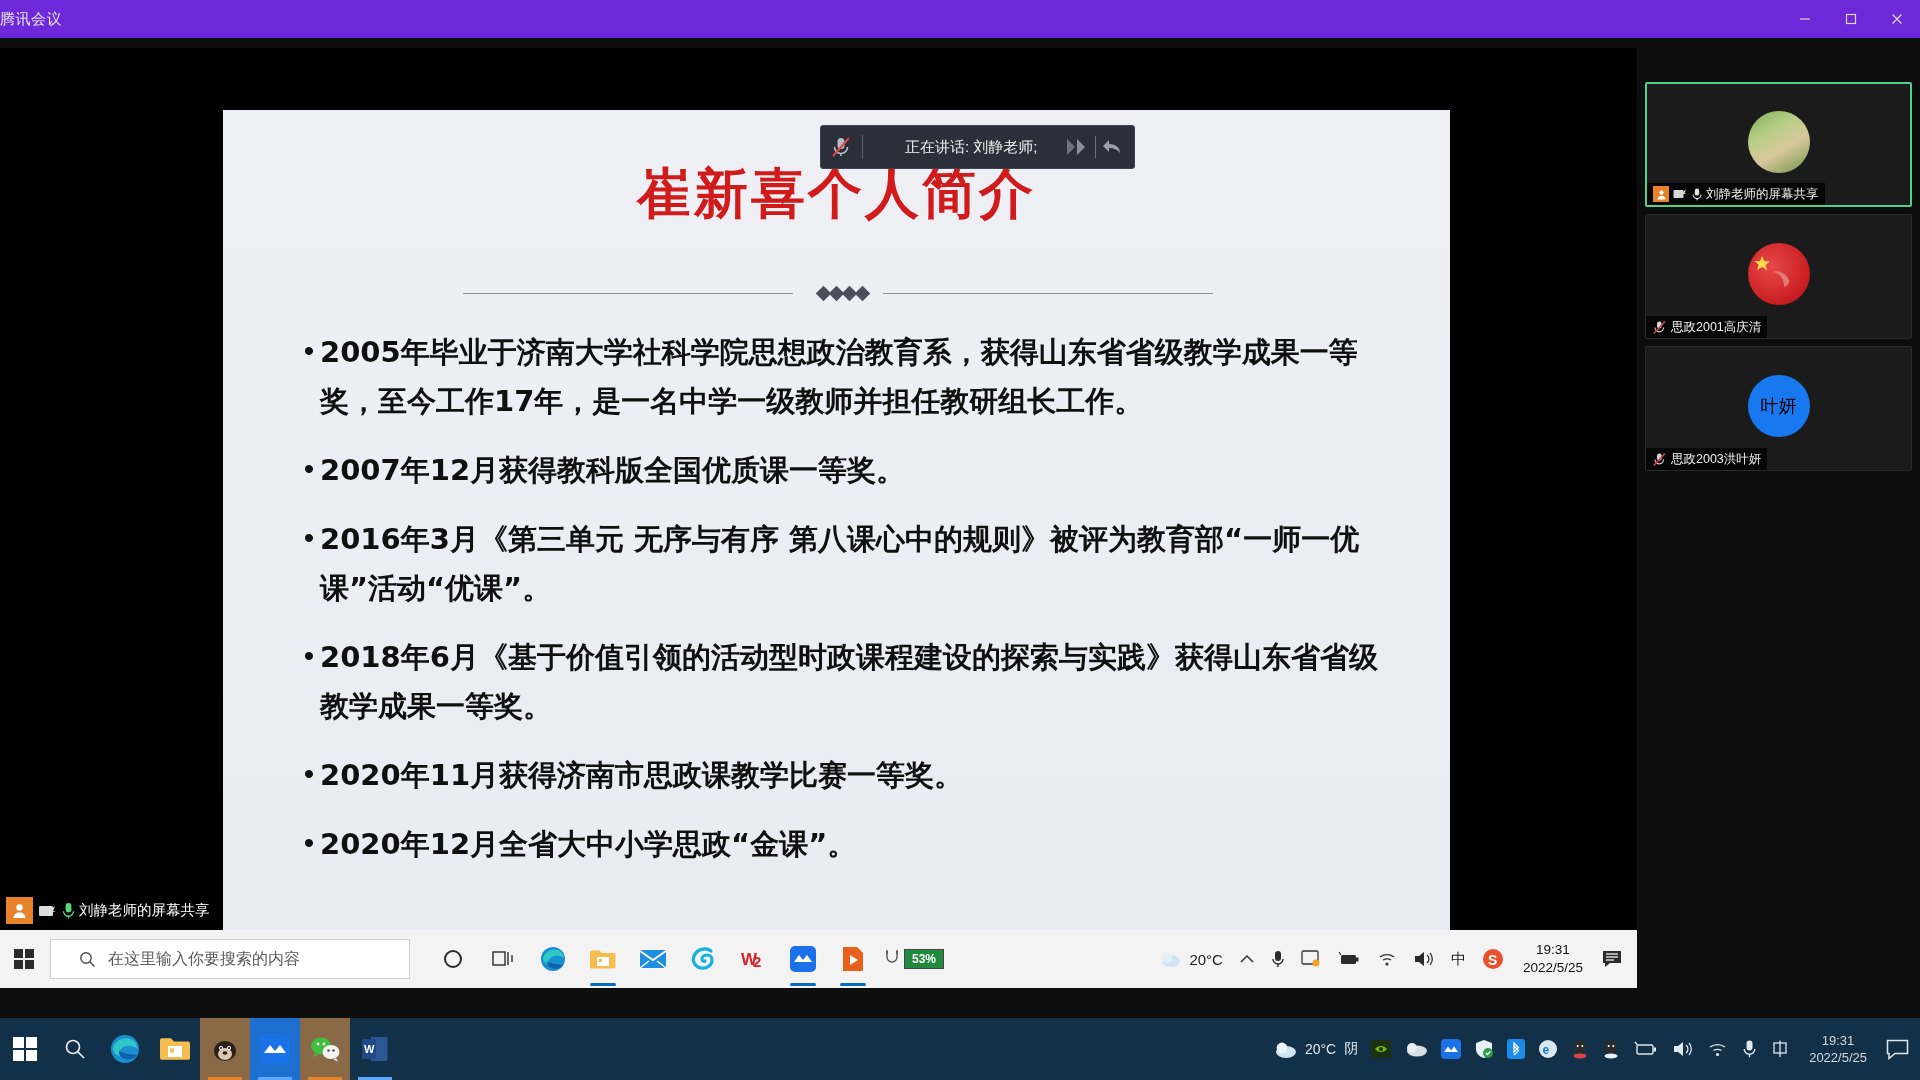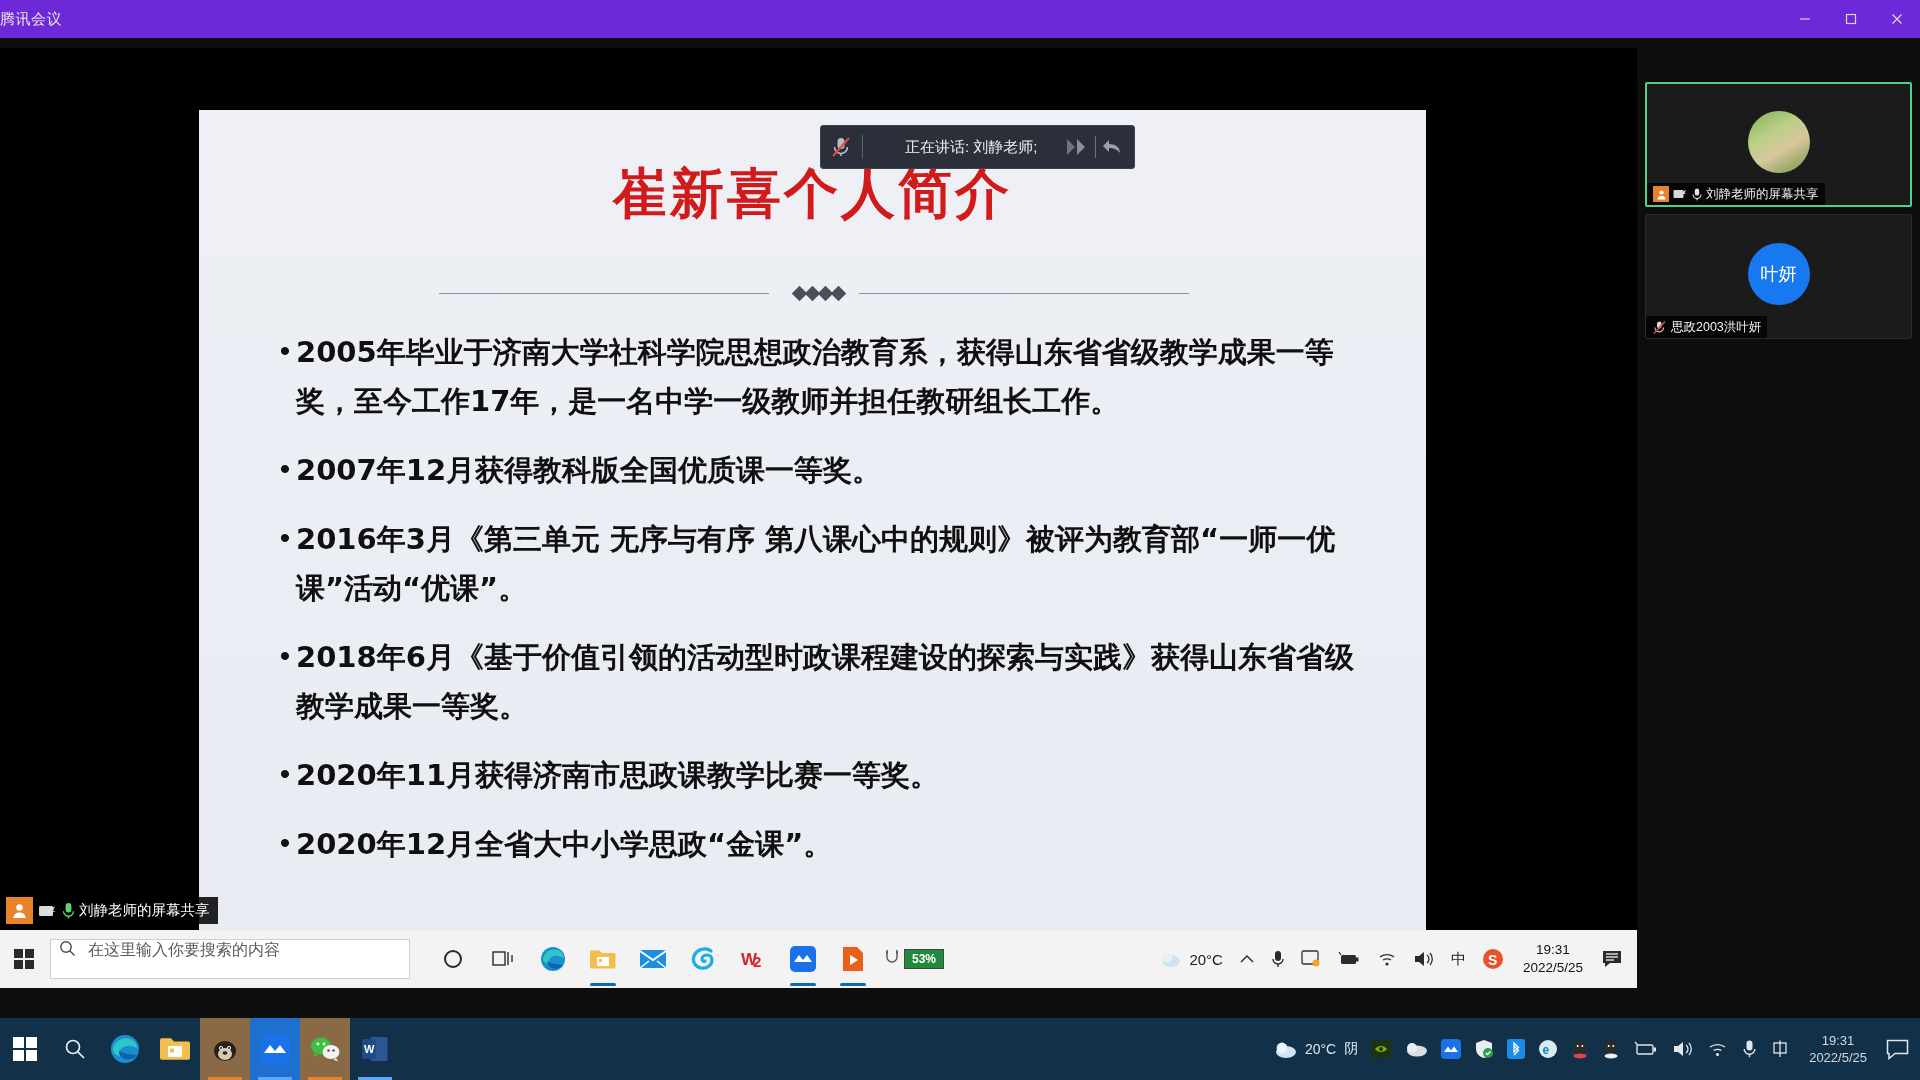--- a/index.html
+++ b/index.html
@@ -17,21 +17,21 @@
     color:#d8d8d8; font-size:14px; }
 
   
   .meetbody{ position:absolute; left:0; top:38px; width:1920px; height:980px; background:#0e0e0e; }
 
   
   .sharearea{ position:absolute; left:0; top:10px; width:1637px; height:940px; background:#000;
     overflow:hidden; }
 
   
-  .slidewrap{ position:absolute; left:199px; top:62px; width:1024px; height:881px;
+  .slidewrap{ position:absolute; left:223px; top:62px; width:1024px; height:881px;
     background:#eceef5; }
   .slide{ position:absolute; left:0; top:0; width:1227px; height:881px;
     background:linear-gradient(180deg,#eef0f6 0%,#e9ebf3 100%); overflow:hidden; }
 
   .slide-title{ position:absolute; left:0; top:48px; width:100%; text-align:center;
     color:#d11a1a; font-size:54px; font-weight:bold; letter-spacing:3px;
     font-family:"DejaVu Sans","Liberation Sans",sans-serif; }
 
   .divider{ position:absolute; left:240px; top:172px; width:750px; height:24px; }
   .divider .ln{ position:absolute; top:11px; height:1px; background:#8b8f9c; }
@@ -53,21 +53,21 @@
     display:flex; align-items:center; padding:0 8px; z-index:30; }
   .speakbar .sep{ width:1px; height:24px; background:#5a6072; margin:0 9px; }
   .speakbar .stext{ color:#f1f1f1; font-size:15px; white-space:nowrap;margin-left:33px; }
   .speakbar .acts{ margin-left:auto; display:flex; align-items:center; gap:4px; }
 
   
   .innerbar{ position:absolute; left:0; bottom:0; width:1637px; height:58px;
     background:#f3f3f3; display:flex; align-items:center; }
   .ib-start{ width:48px; height:58px; display:flex; align-items:center; justify-content:center; }
   .ib-search{ width:360px; height:40px; background:#fff; border:1px solid #d0d0d0;
-    display:flex; align-items:flex-start; padding:0 8px; margin-left:2px; }
+    display:flex; align-items:center; padding:0 28px; margin-left:2px; }
   .ib-search .ph{ color:#5a5a5a; font-size:16px; margin-left:12px; }
   .ib-icons{ display:flex; align-items:center; gap:0px; margin-left:18px; }
   .ib-ic{ width:50px; height:58px; display:flex; align-items:center; justify-content:center;
     position:relative; }
   .ib-ic .under{ position:absolute; bottom:2px; left:12px; width:26px; height:3px;
     background:#0b6ab5; border-radius:2px; }
   .ib-tray{ margin-left:auto; display:flex; align-items:center; gap:2px; padding-right:6px; }
   .ib-tray .t{ padding:0 7px; color:#1b1b1b; font-size:15px; display:flex; align-items:center; }
   .ib-clock{ text-align:center; color:#111; font-size:13.5px; line-height:18px; padding:0 10px; }
 
@@ -102,21 +102,21 @@
   .sharechip .orange{ width:27px; height:27px; background:#e8822b;
     display:flex; align-items:center; justify-content:center; margin-right:5px; }
   .sharechip .lbl{ color:#fff; font-size:14.5px; margin-left:4px; }
 
   .gphoto1{ background:linear-gradient(150deg,#7fae56 0%,#b9cf86 35%,#d8c79c 60%,#6f9447 100%); }
   .gflag{ background:radial-gradient(circle at 38% 38%,#e8484a 0%,#c81d20 70%,#8e1416 100%); }
   .gcat{ background:radial-gradient(circle at 45% 40%,#fff4f6 0%,#f7d9e2 55%,#efc3cf 100%); }
   .gred{ background:linear-gradient(160deg,#8e2b2b 0%,#d98a7a 45%,#7a2020 100%); }
   .ghat{ background:linear-gradient(155deg,#f0e2c8 0%,#d8b98e 40%,#3a3a3a 75%,#6a5a48 100%); }
   .gblue{ background:#1878f0; display:flex; align-items:center; justify-content:center;
-    color:#ffffff; font-size:18px; }
+    color:#000000; font-size:18px; }
   svg{ display:block; }
 </style>
 </head>
 <body>
 
 <div id="app">
 
   <div class="titlebar">
     <div class="wtitle">腾讯会议</div>
     <div class="winbtns">
@@ -413,20 +413,38 @@
             <svg width="10" height="13" viewBox="0 0 10 13">
                 <rect x="2.8" y="0.6" width="4.4" height="7" rx="2.2" fill="#e4e4e4"></rect>
                 <path d="M1 6.6a4 4 0 008 0" fill="none" stroke="#e4e4e4" stroke-width="1.1"></path>
                 <line x1="5" y1="10.2" x2="5" y2="12.2" stroke="#e4e4e4" stroke-width="1.1"></line>
               </svg>
           </span>
           <span class="nm">刘静老师的屏幕共享</span>
         </div>
       </div>
 
+      <div class="tile">
+        <div class="av gflag">
+          <svg width="62" height="62" viewBox="0 0 62 62">
+              <path d="M14 13l2.4 5 5.4.4-4.1 3.5 1.3 5.2-4.9-3-5 2.8 1.5-5.1-4-3.6 5.4-.2z" fill="#ffd94a"></path>
+              <path d="M36 44c0-9-5-15-12-15 7-2 13 1 16 6 2 3 2 7-4 9z" fill="#e27c74"></path>
+            </svg>
+        </div>
+        <div class="namebar">
+          <span>
+            <svg width="15" height="15" viewBox="0 0 15 15">
+                <rect x="5" y="1.4" width="4.6" height="7.2" rx="2.3" fill="#d6d6d6"></rect>
+                <path d="M3 7.6a4.3 4.3 0 008.6 0" fill="none" stroke="#d6d6d6" stroke-width="1.1"></path>
+                <line x1="1.8" y1="13.4" x2="13" y2="1.6" stroke="#e0464a" stroke-width="1.5"></line>
+              </svg>
+          </span>
+          <span class="nm">思政2001高庆清</span>
+        </div>
+      </div>
 
 
 
 
       <div class="tile">
         <div class="av gblue">叶妍</div>
         <div class="namebar">
           <span>
             <svg width="15" height="15" viewBox="0 0 15 15">
                 <rect x="5" y="1.4" width="4.6" height="7.2" rx="2.3" fill="#d6d6d6"></rect>

